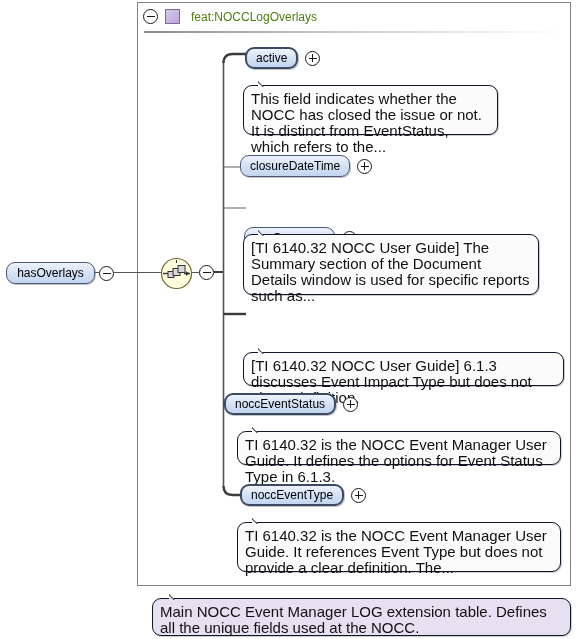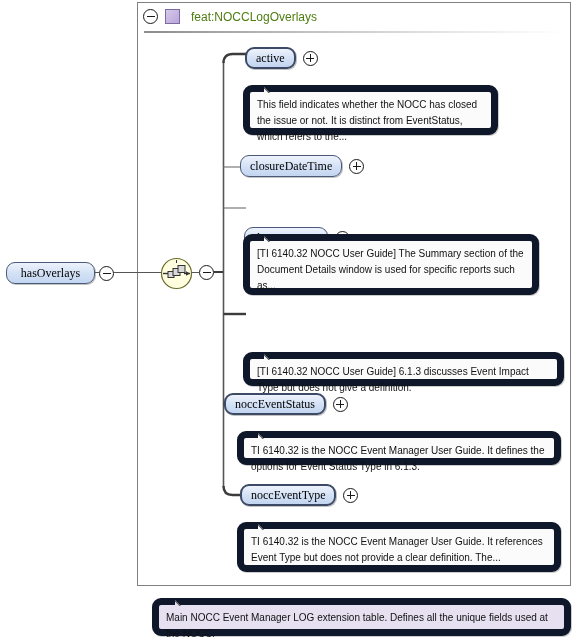--- a/index.html
+++ b/index.html
@@ -105,21 +105,20 @@
     border: 1px solid #4b5a78;
     box-sizing: border-box;
     display: flex;
     align-items: center;
     justify-content: center;
     font-size: 12px;
     color: #000000;
     white-space: nowrap;
     padding: 0 9px;
     box-shadow: 1px 1px 0 rgba(120,120,120,.45);
-    font-family: Liberation Serif, serif;
   }
   .pill.required { border-width: 2px; border-color: #3c4a66; }
 
   #root-pill {
     position: absolute;
     left: 6px;
     top: 262px;
     width: 89px;
     height: 22px;
   }
@@ -144,25 +143,25 @@
     display: flex;
     align-items: center;
     gap: 7px;
   }
   .child .pill { height: 22px; }
 
   
   .note {
     position: absolute;
     background: #fbfbfb;
-    border: 7px solid #0f172a;
+    border: 1px solid #0f172a;
     border-radius: 9px;
     box-sizing: border-box;
     padding: 5px 7px 4px 7px;
-    font-size: 10px;
+    font-size: 15px;
     line-height: 16px;
     color: #111111;
     box-shadow: 1px 1px 0 rgba(130,130,130,.4);
   }
   .note .tail {
     position: absolute;
     top: -8px;
     left: 14px;
     width: 17px;
     height: 9px;

